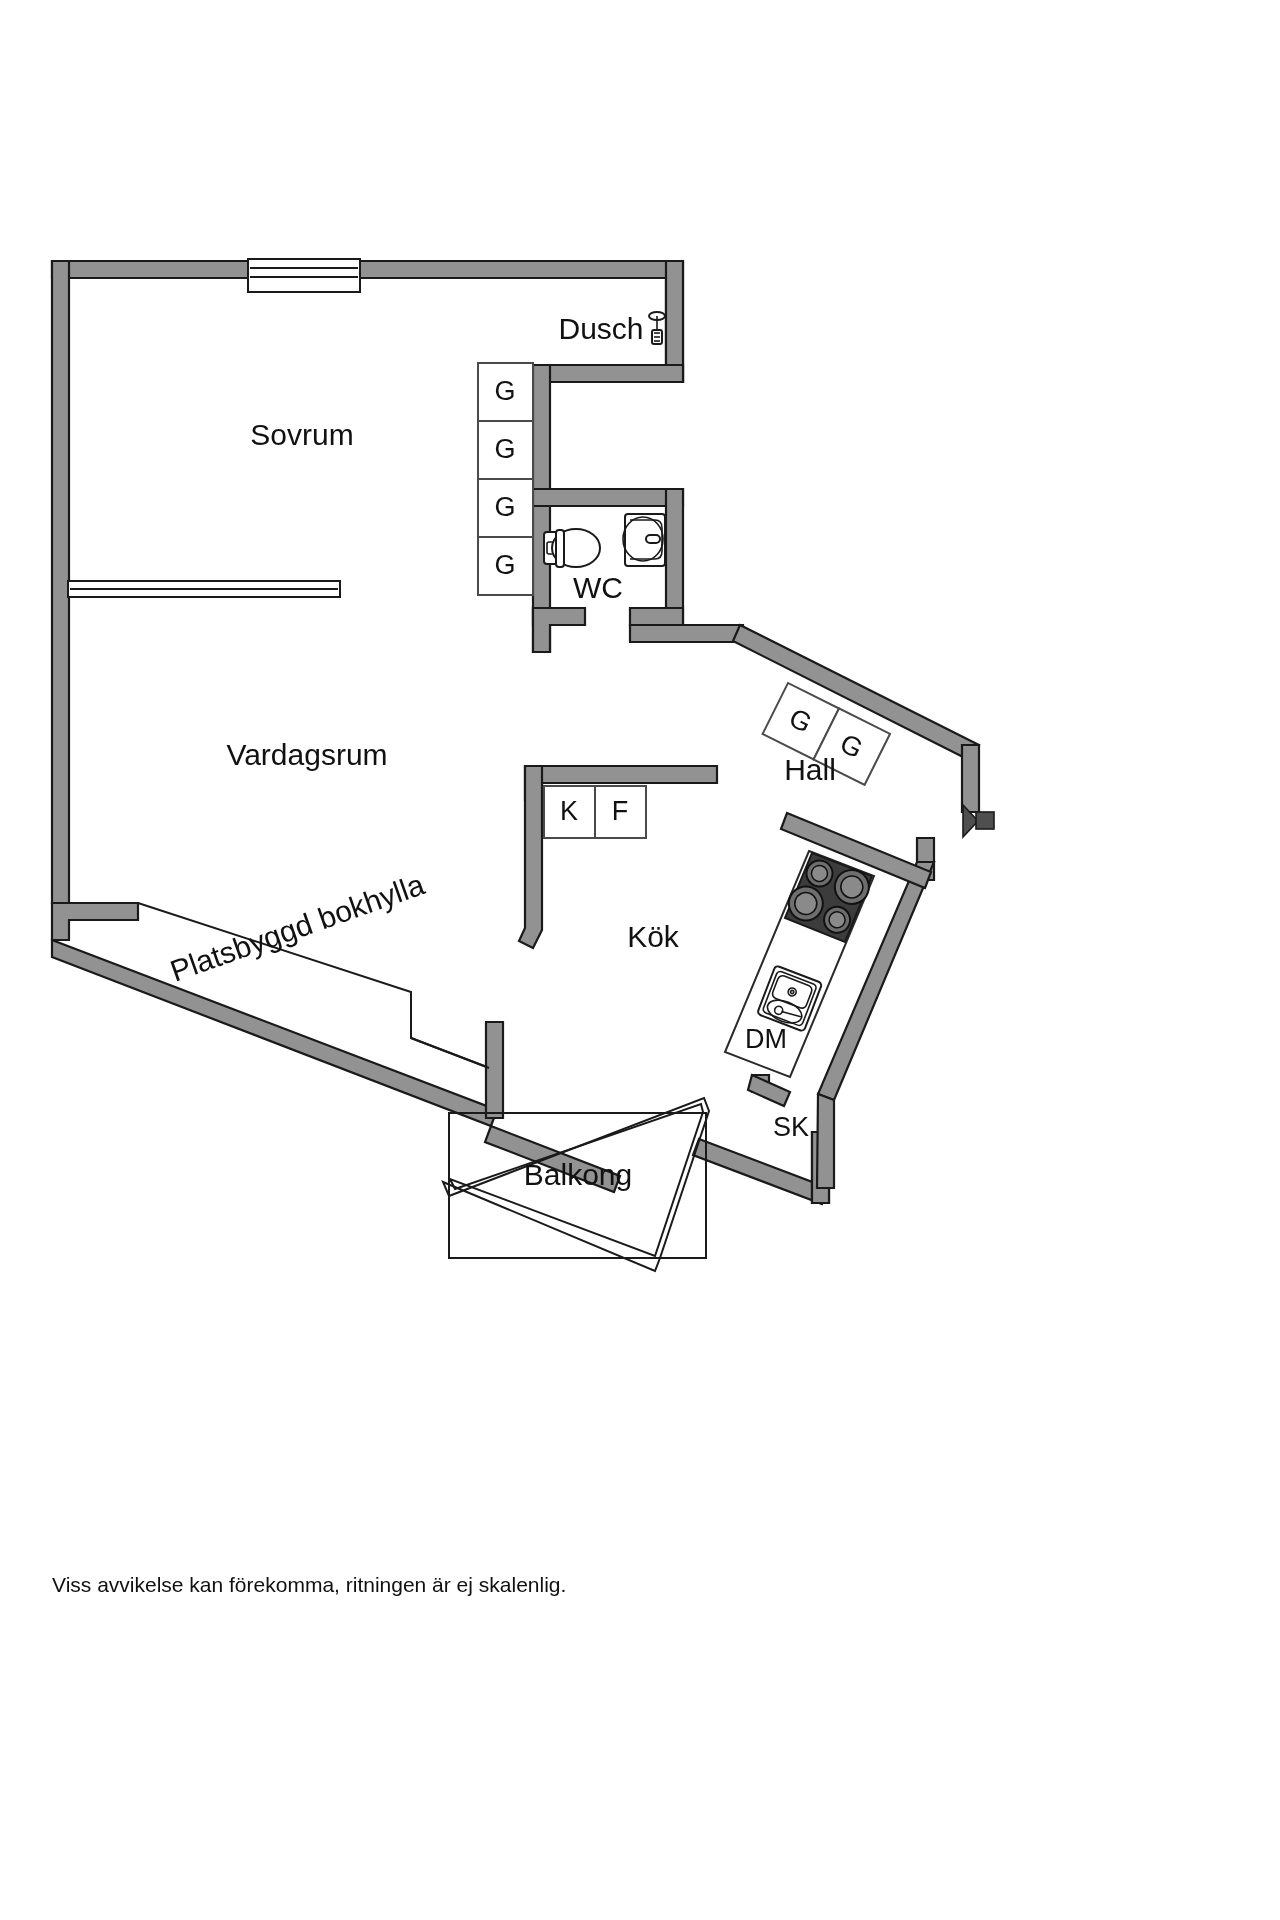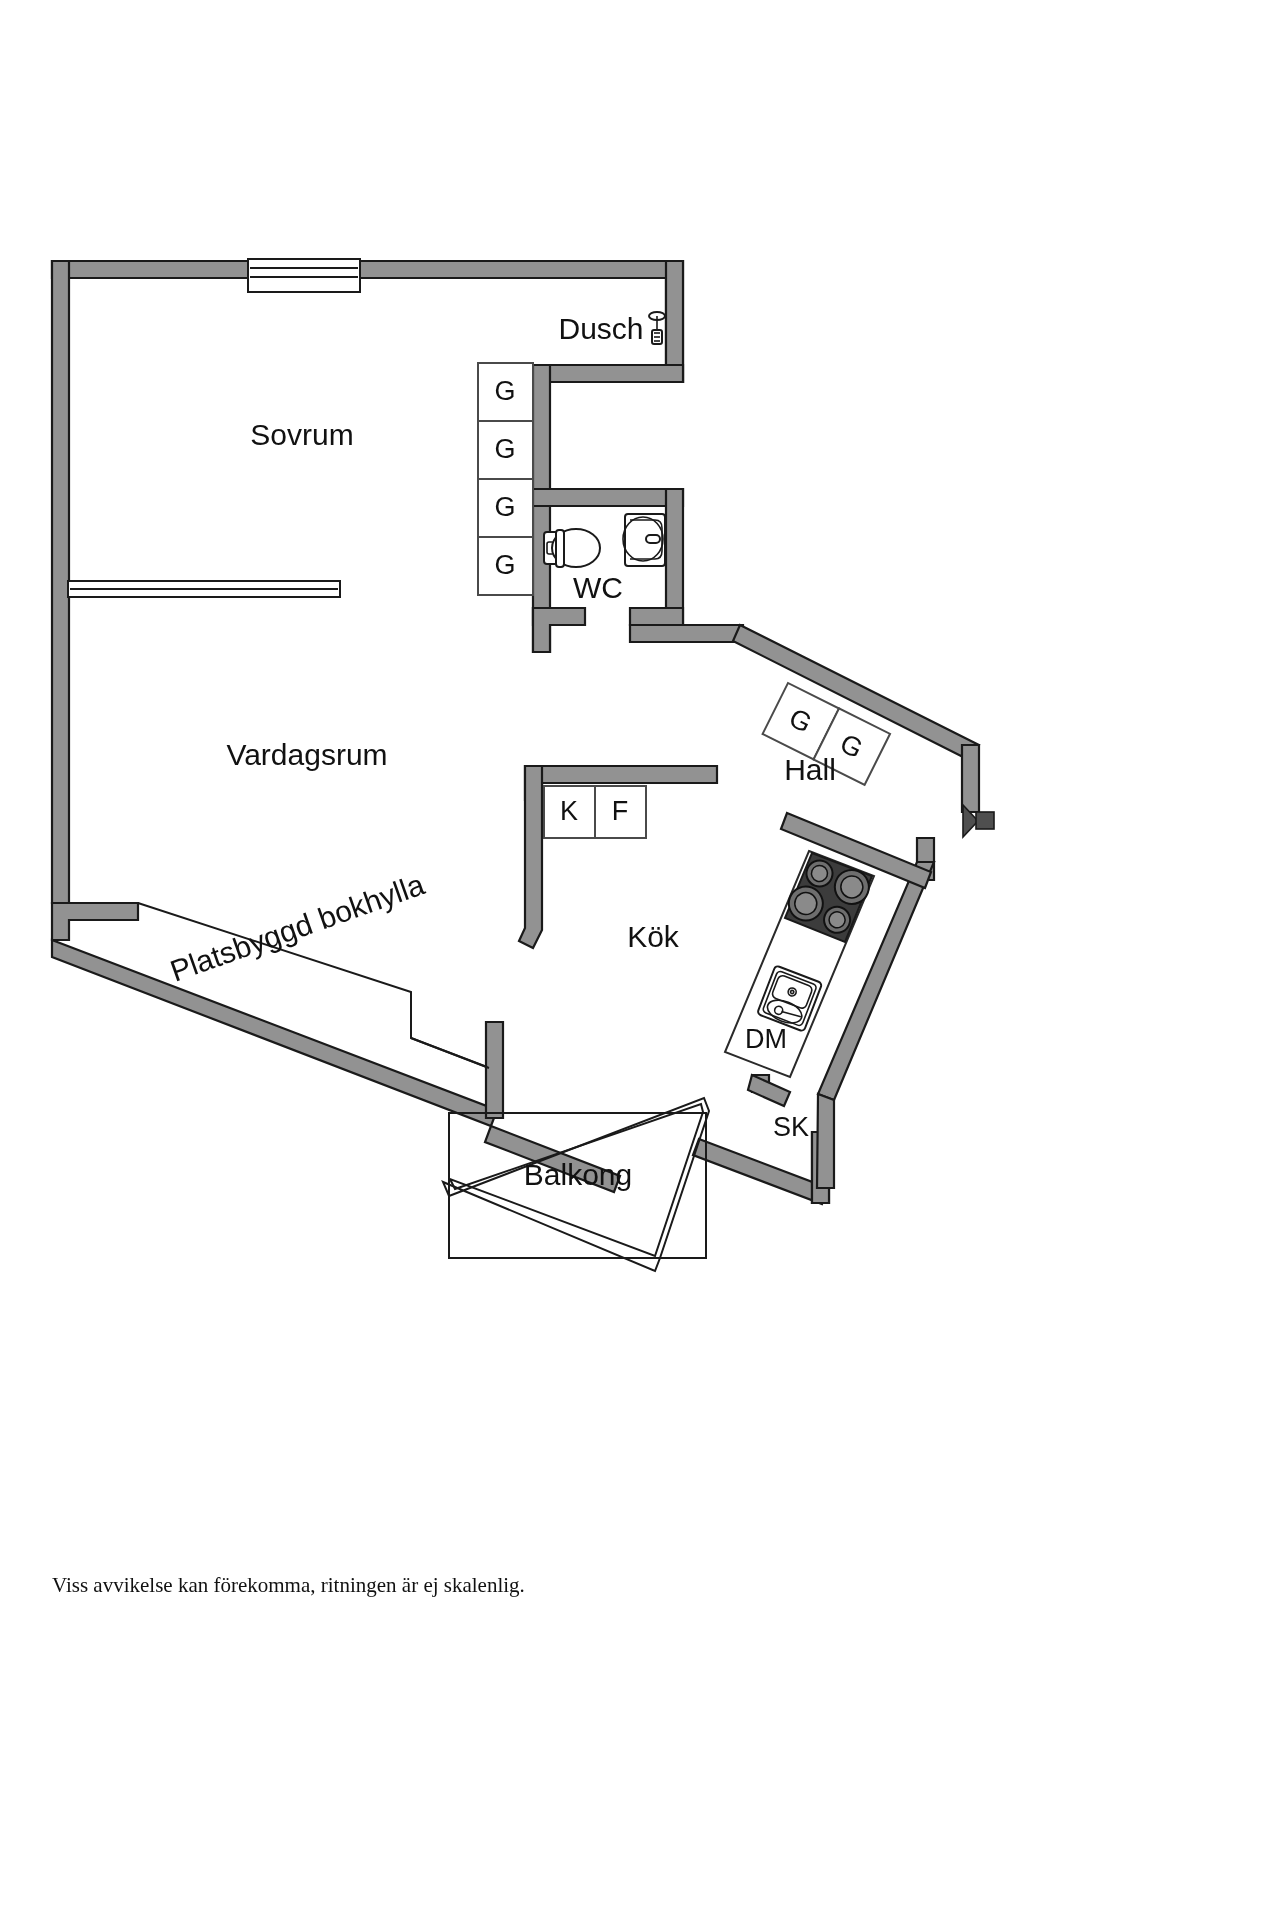--- a/index.html
+++ b/index.html
@@ -112,21 +112,21 @@
     font-family: "Liberation Sans", sans-serif;
     font-size: 30px;
     fill: #111111;
     text-anchor: middle;
     dominant-baseline: middle;
   }
   .footnote {
     position: absolute;
     left: 52px;
     top: 1573px;
-    font-family: Liberation Serif, serif;
+    font-family: Liberation Sans, sans-serif;
     font-size: 21px;
     color: #111111;
     white-space: nowrap;
   }
 </style>
 </head>
 <body>
 
 <div id="floorplan-root">
 

